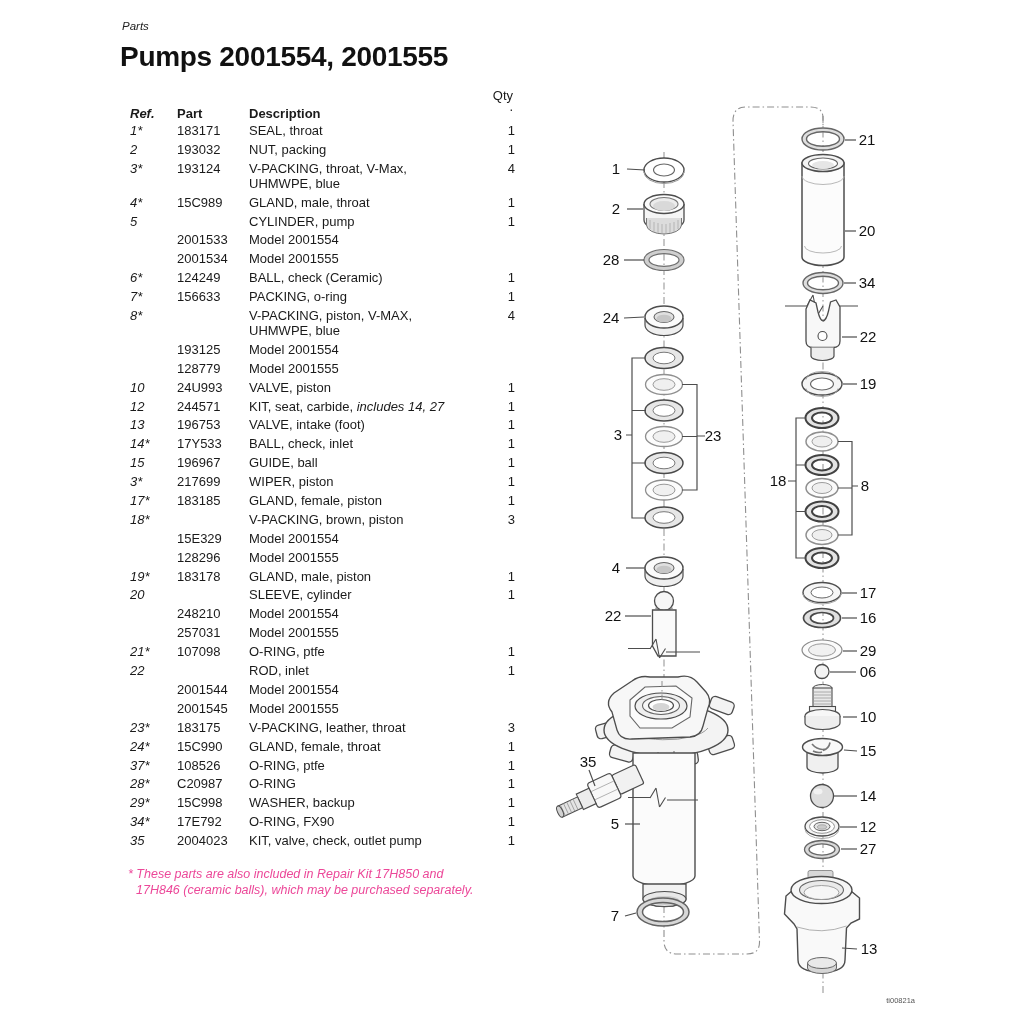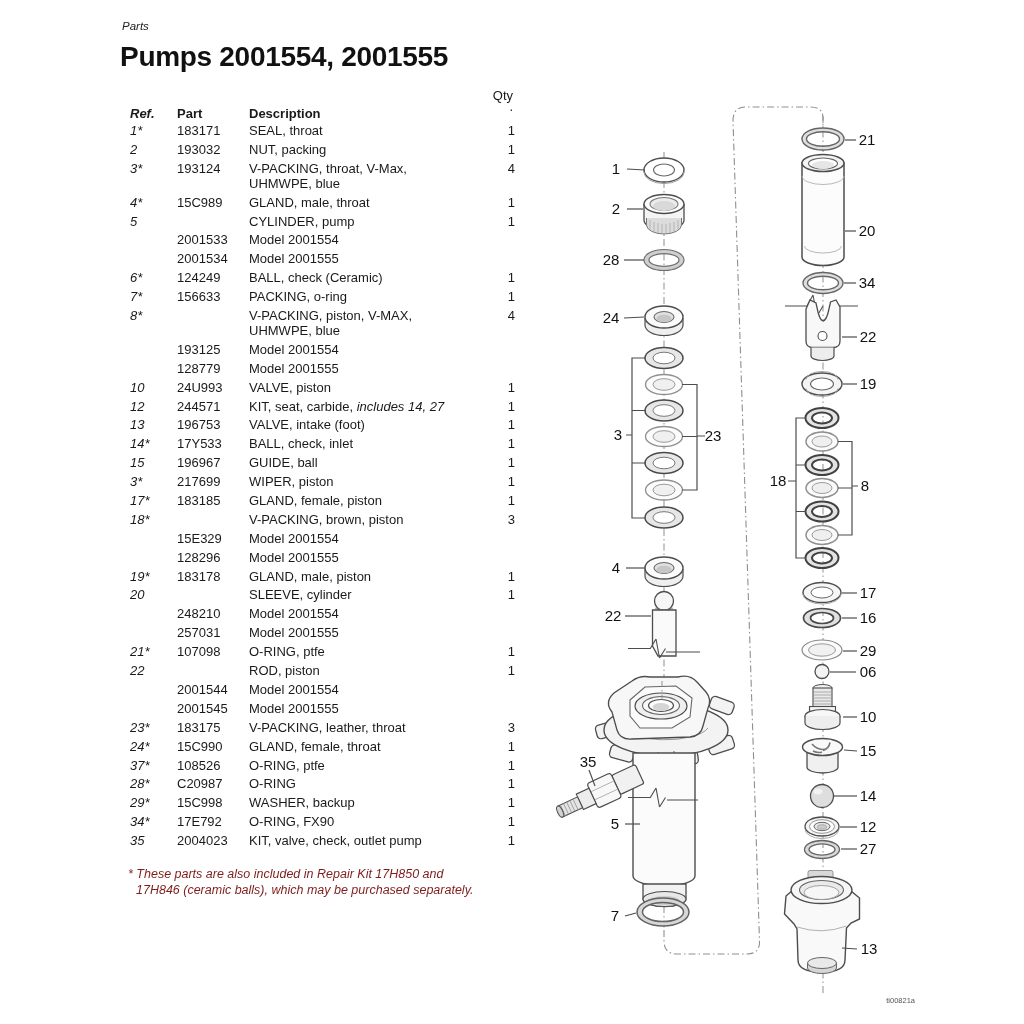--- a/index.html
+++ b/index.html
@@ -13,21 +13,21 @@
   .qtyhead{position:absolute;left:448px;top:90px;width:65px;text-align:right;font-size:13px;font-weight:normal;line-height:11px;}
   .c-ref{width:55px;padding-left:8px;box-sizing:border-box;flex:none;font-style:italic;}
   .c-part{width:72px;flex:none;}
   .c-desc{width:235px;flex:none;}
   .c-qty{width:31px;flex:none;text-align:right;}
   .rows{position:absolute;left:122px;top:123px;width:391px;font-size:13px;}
   .row{display:flex;line-height:15px;margin-bottom:3.9px;}
   .row i{font-style:italic;text-align:right;}
   .footnote{
     position:absolute;left:128px;top:867px;width:352px;font-size:12.5px;font-style:italic;
-    line-height:15.5px;text-indent:-8px;padding-left:8px;color:#7f1d1d;
+    line-height:15.5px;text-indent:-8px;padding-left:8px;color:#ec4899;
   }
   .figcode{position:absolute;left:853px;top:996px;width:62px;text-align:right;font-size:7.5px;color:#555;}
   #diagram-svg{position:absolute;left:540px;top:85px;}
   #diagram-svg .callout{font-family:"Liberation Sans", sans-serif;font-size:15px;fill:#111;}
 </style>
 </head>
 <body>
 
 <div class="eyebrow">Parts</div>
 <div class="page-title">Pumps 2001554, 2001555</div>
@@ -201,21 +201,21 @@
     </div>
     <div class="row">
       <span class="c-ref">21*</span>
       <span class="c-part">107098</span>
       <span class="c-desc">O-RING, ptfe</span>
       <span class="c-qty">1</span>
     </div>
     <div class="row">
       <span class="c-ref">22</span>
       <span class="c-part"></span>
-      <span class="c-desc">ROD, piston</span>
+      <span class="c-desc">ROD, inlet</span>
       <span class="c-qty">1</span>
     </div>
     <div class="row">
       <span class="c-ref"></span>
       <span class="c-part">2001544</span>
       <span class="c-desc">Model 2001554</span>
       <span class="c-qty"></span>
     </div>
     <div class="row">
       <span class="c-ref"></span>

